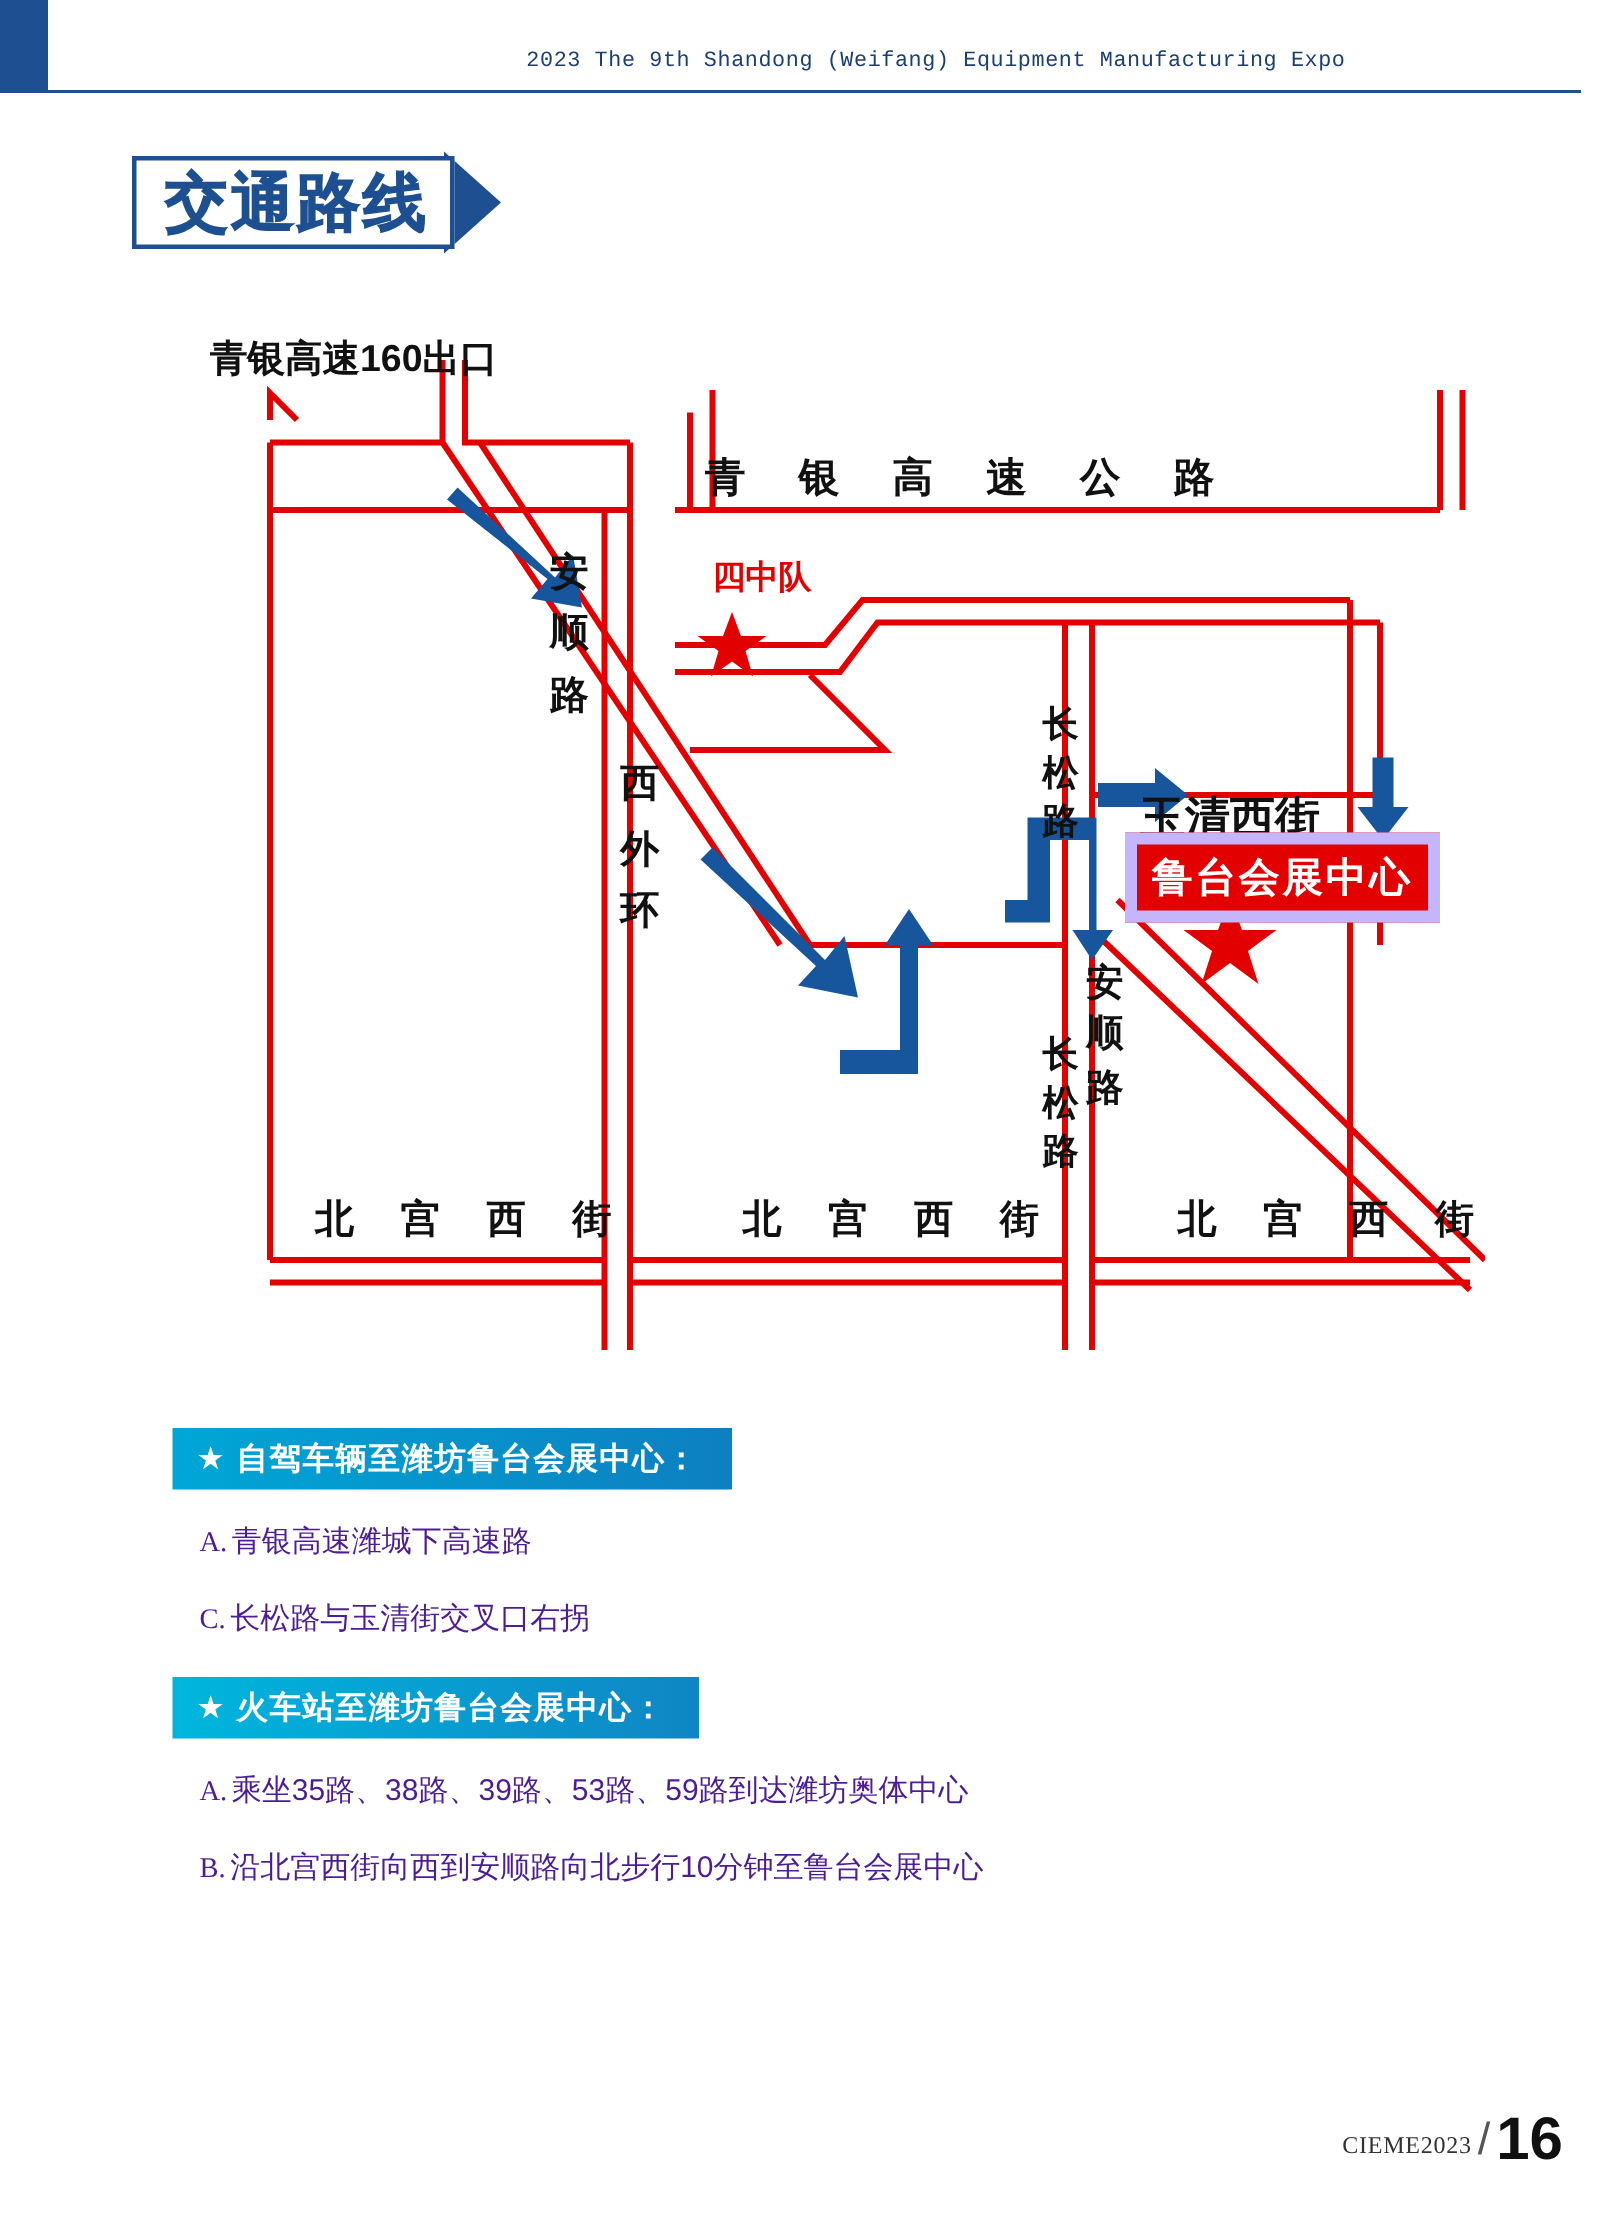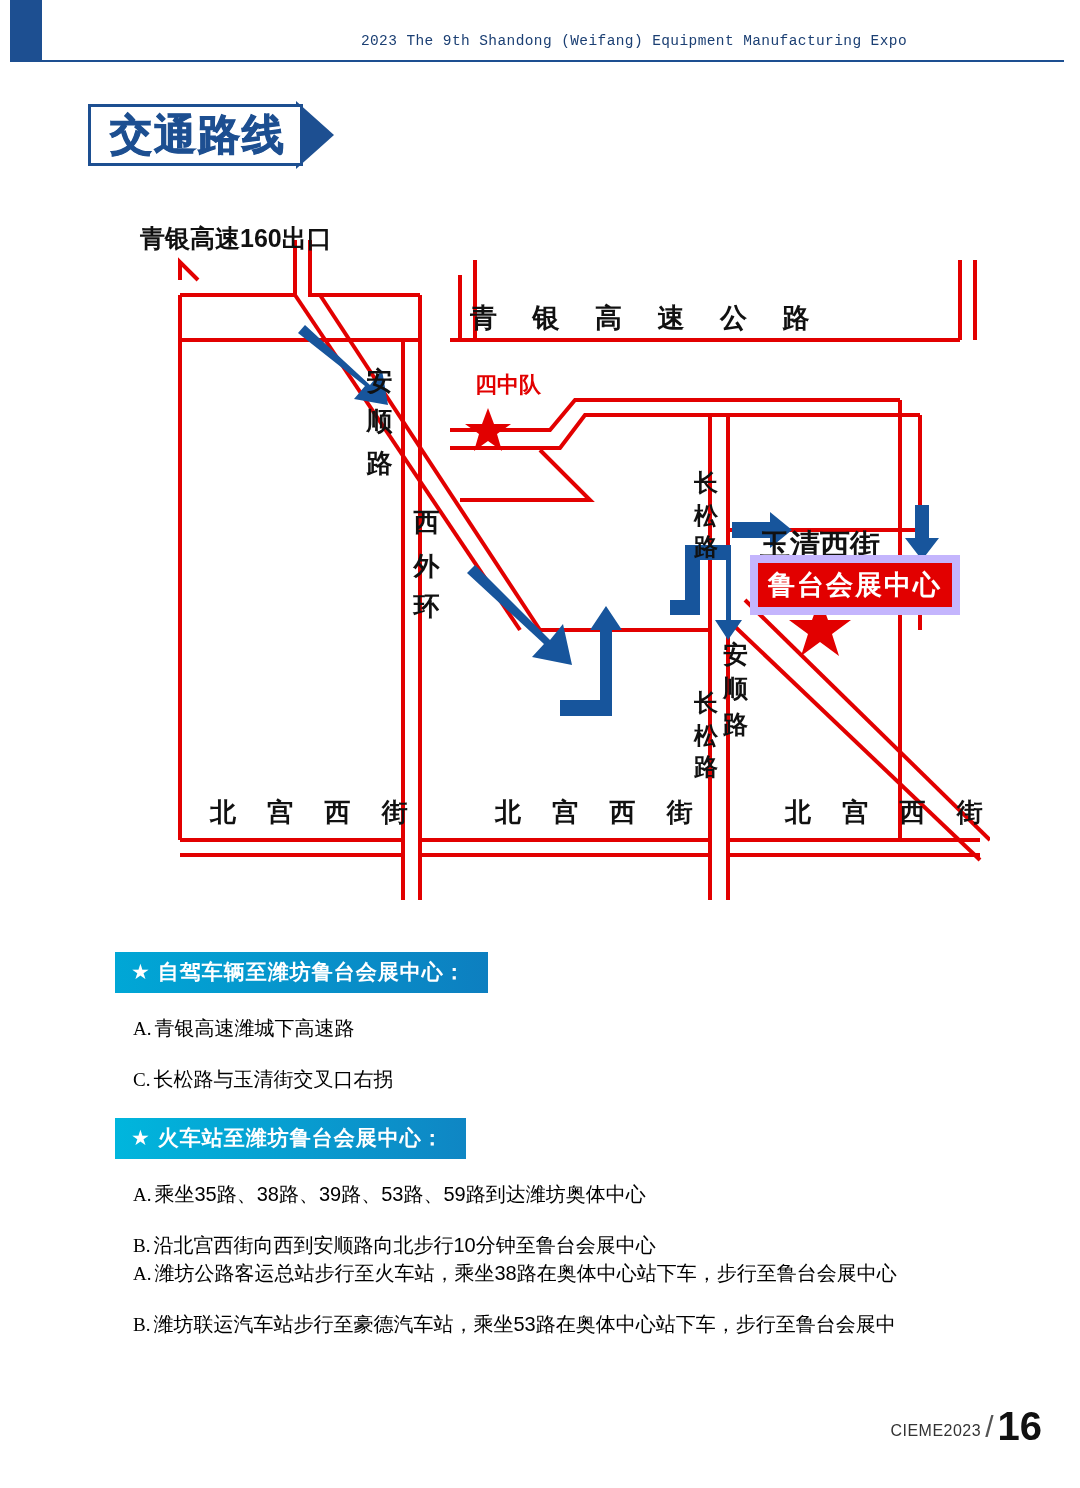--- a/index.html
+++ b/index.html
@@ -5,21 +5,21 @@
   html,body{margin:0;padding:0;}
   body{
     width:1080px;height:1488px;
     background:#ffffff;
     font-family:"Liberation Sans","DejaVu Sans",sans-serif;
     position:relative;
     overflow:hidden;
   }
   
   .header-bar{
-    position:absolute;top:0;left:10px;width:921px;height:64px;
+    position:absolute;top:0;left:0;width:921px;height:64px;
   }
   .header-blue-left{
     position:absolute;left:0;top:0;width:32px;height:62px;background:#1d4f91;
   }
   .header-text{
     position:absolute;right:24px;top:33px;
     font-family:"Liberation Mono","DejaVu Sans Mono",monospace;
     font-size:14.5px;letter-spacing:.4px;color:#1b3f73;white-space:nowrap;
   }
   .header-rule{
@@ -75,31 +75,31 @@
   
   .info{position:absolute;left:115px;width:860px;}
   .tag{
     display:inline-block;color:#ffffff;font-size:21px;font-weight:bold;
     padding:6px 22px 7px 16px;white-space:nowrap;letter-spacing:1px;
   }
   .tag-1{background:linear-gradient(90deg,#00a7d6 0%,#0d7fc0 100%);}
   .tag-2{background:linear-gradient(90deg,#00b6dd 0%,#0f86c4 100%);}
   .tag-3{background:linear-gradient(90deg,#00b6dd 0%,#14a0cf 100%);}
   .lines{margin:10px 0 0 18px;}
-  .line{font-size:20px;color:#000000;line-height:30px;white-space:nowrap;margin-top:20px;}
+  .line{font-size:20px;color:#4c1d95;line-height:30px;white-space:nowrap;margin-top:20px;}
   .line .k{font-family:"Liberation Serif","DejaVu Serif",serif;font-size:19px;margin-right:3px;}
   .blk1{top:952px;}
   .blk2{top:1118px;}
   .blk3{top:1238px;}
   
   .footer{
     position:absolute;right:38px;bottom:42px;display:flex;align-items:flex-end;
   }
   .footer-mark{
-    font-family:Liberation Sans, sans-serif;
+    font-family:Liberation Serif, serif;
     font-size:16px;color:#333;margin-right:4px;margin-bottom:6px;letter-spacing:.5px;
   }
   .footer-slash{
     font-size:30px;color:#555;margin:0 4px 2px 0;
   }
   .footer-num{
     font-size:40px;font-weight:bold;color:#111;line-height:40px;
   }
 </style>
 </head>
@@ -211,23 +211,19 @@
 
 <div class="info blk2">
   <div class="tag tag-2">★ 火车站至潍坊鲁台会展中心：</div>
   <div class="lines">
     <div class="line"><span class="k">A.</span><span>乘坐35路、38路、39路、53路、59路到达潍坊奥体中心</span></div>
     <div class="line"><span class="k">B.</span><span>沿北宫西街向西到安顺路向北步行10分钟至鲁台会展中心</span></div>
   </div>
 </div>
 
 <div class="info blk3">
-  <div class="lines">
-    <div class="line"><span class="k">A.</span><span>潍坊公路客运总站步行至火车站，乘坐38路在奥体中心站下车，步行至鲁台会展中心</span></div>
-    <div class="line"><span class="k">B.</span><span>潍坊联运汽车站步行至豪德汽车站，乘坐53路在奥体中心站下车，步行至鲁台会展中</span></div>
-  </div>
 </div>
 
 <div class="footer">
   <div class="footer-mark">CIEME2023</div>
   <div class="footer-slash">/</div>
   <div class="footer-num">16</div>
 </div>
 
 </body></html>

